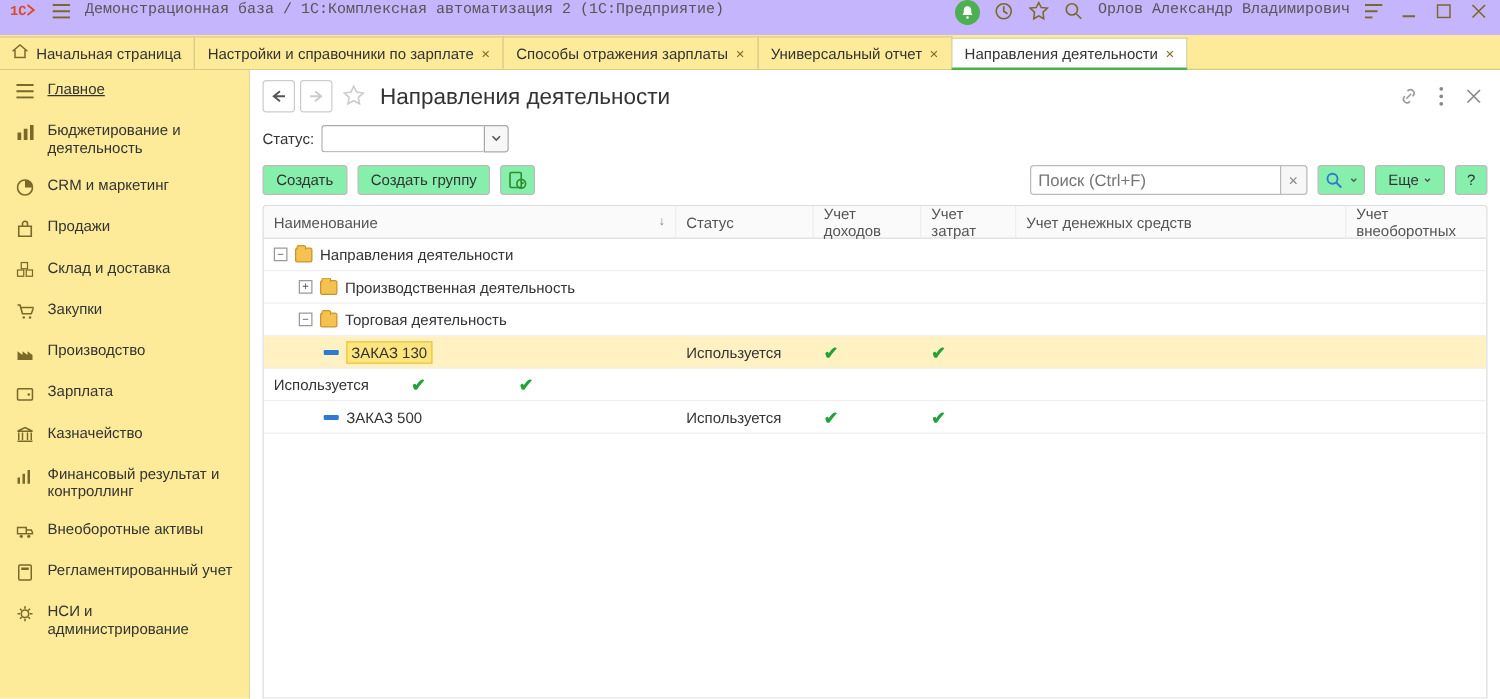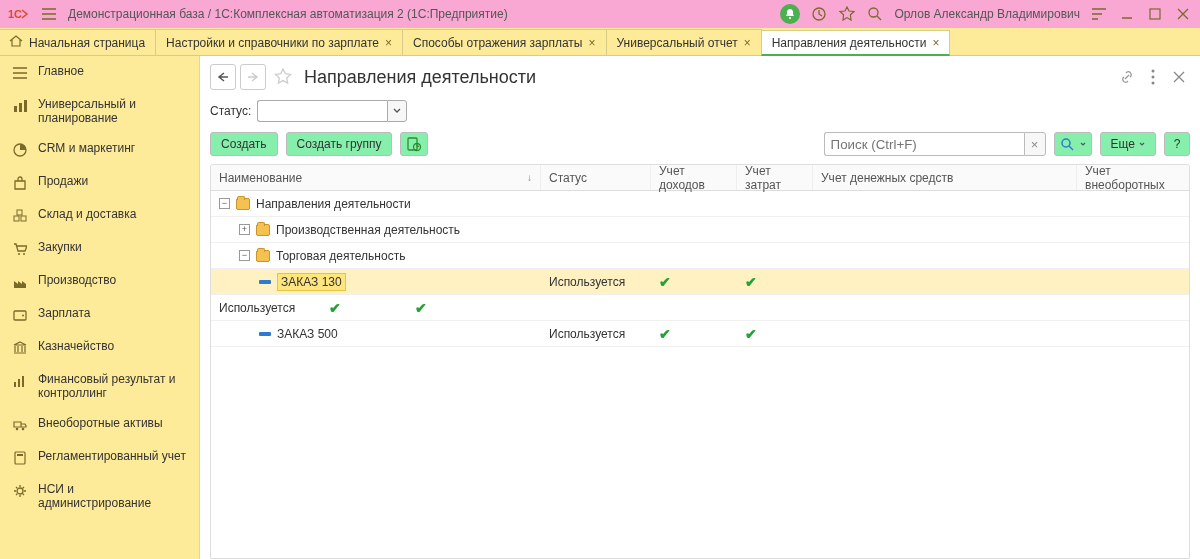--- a/index.html
+++ b/index.html
@@ -1,41 +1,41 @@
 <!DOCTYPE html>
 <html><head>
 <meta charset="utf-8">
 <style>
   * { box-sizing: border-box; }
   html, body { margin: 0; padding: 0; font-family: Arial, sans-serif; font-size: 12px; color: #333; }
   body { background: #fff; width: 1200px; height: 559px; overflow: hidden; }
 
   
-  .titlebar { background: #f9a8d4; height: 28px; display: flex; align-items: center; padding: 0 8px; gap: 10px; }
+  .titlebar { background: #c4b5fd; height: 28px; display: flex; padding: 0 8px; gap: 10px; font-family: Liberation Mono, monospace; }
   .titlebar .logo { width: 22px; height: 16px; display: flex; align-items: center; justify-content: center; }
   .titlebar .title-text { color: #555; }
   .titlebar .spacer { flex: 1; }
   .hb-icon { width: 18px; height: 18px; display: flex; align-items: center; justify-content: center; cursor: pointer; color: #7a6a2a; }
   .bell-circle { width: 20px; height: 20px; border-radius: 50%; background: #4caf50; display: flex; align-items: center; justify-content: center; }
   .username { color: #555; }
 
   
   .tabstrip { background: #fdeb99; height: 28px; display: flex; align-items: flex-end; border-bottom: 1px solid #d9cc88; }
   .tab { height: 26px; padding: 0 10px; display: flex; align-items: center; gap: 6px; border: 1px solid #d9cc88; border-bottom: none; background: #fdeb99; margin-left: -1px; color: #333; cursor: pointer; white-space: nowrap; }
   .tab.home { border-left: none; }
   .tab .close { color: #7a6a2a; cursor: pointer; }
   .tab.active { background: #fff; border-bottom: 2px solid #4caf50; position: relative; top: 1px; }
 
   
   .main { display: flex; height: calc(559px - 56px); }
 
   
   .sidebar { width: 200px; background: #fdeb99; border-right: 1px solid #e5d890; overflow-y: auto; }
   .side-item { display: flex; align-items: flex-start; gap: 10px; padding: 8px 12px; cursor: pointer; color: #333; line-height: 14px; }
-  .side-item.active .side-label { }
+  .side-item.active .side-label { text-decoration: underline; }
   .side-icon { width: 16px; height: 16px; display: flex; align-items: center; justify-content: center; color: #7a6a2a; flex-shrink: 0; margin-top: 1px; }
   .side-label { flex: 1; }
 
   
   .content { flex: 1; background: #fff; padding: 8px 10px 0 10px; overflow: hidden; display: flex; flex-direction: column; }
   .header-row { display: flex; align-items: center; gap: 4px; }
   .navbtn { width: 26px; height: 26px; border: 1px solid #ccc; border-radius: 3px; background: #fff; display: flex; align-items: center; justify-content: center; cursor: pointer; color: #666; }
   .navbtn.disabled { color: #ccc; }
   .star-btn { width: 26px; height: 26px; display: flex; align-items: center; justify-content: center; color: #ccc; cursor: pointer; }
   .page-title { font-size: 18px; margin-left: 4px; }
@@ -179,21 +179,21 @@
       <span class="side-label">Главное</span>
     </div>
     <div class="side-item">
       <span class="side-icon">
           <svg width="14" height="14">
             <rect x="1" y="7" width="3" height="6" fill="#7a6a2a"></rect>
             <rect x="6" y="4" width="3" height="9" fill="#7a6a2a"></rect>
             <rect x="11" y="1" width="3" height="12" fill="#7a6a2a"></rect>
           </svg>
         </span>
-      <span class="side-label">Универсальный и планирование</span>
+      <span class="side-label">Бюджетирование и деятельность</span>
     </div>
     <div class="side-item">
       <span class="side-icon">
           <svg width="14" height="14">
             <circle cx="7" cy="7" r="6" fill="none" stroke="#7a6a2a" stroke-width="1.3"></circle>
             <path d="M7 7V1a6 6 0 0 1 6 6z" fill="#7a6a2a"></path>
           </svg>
         </span>
       <span class="side-label">CRM и маркетинг</span>
     </div>

